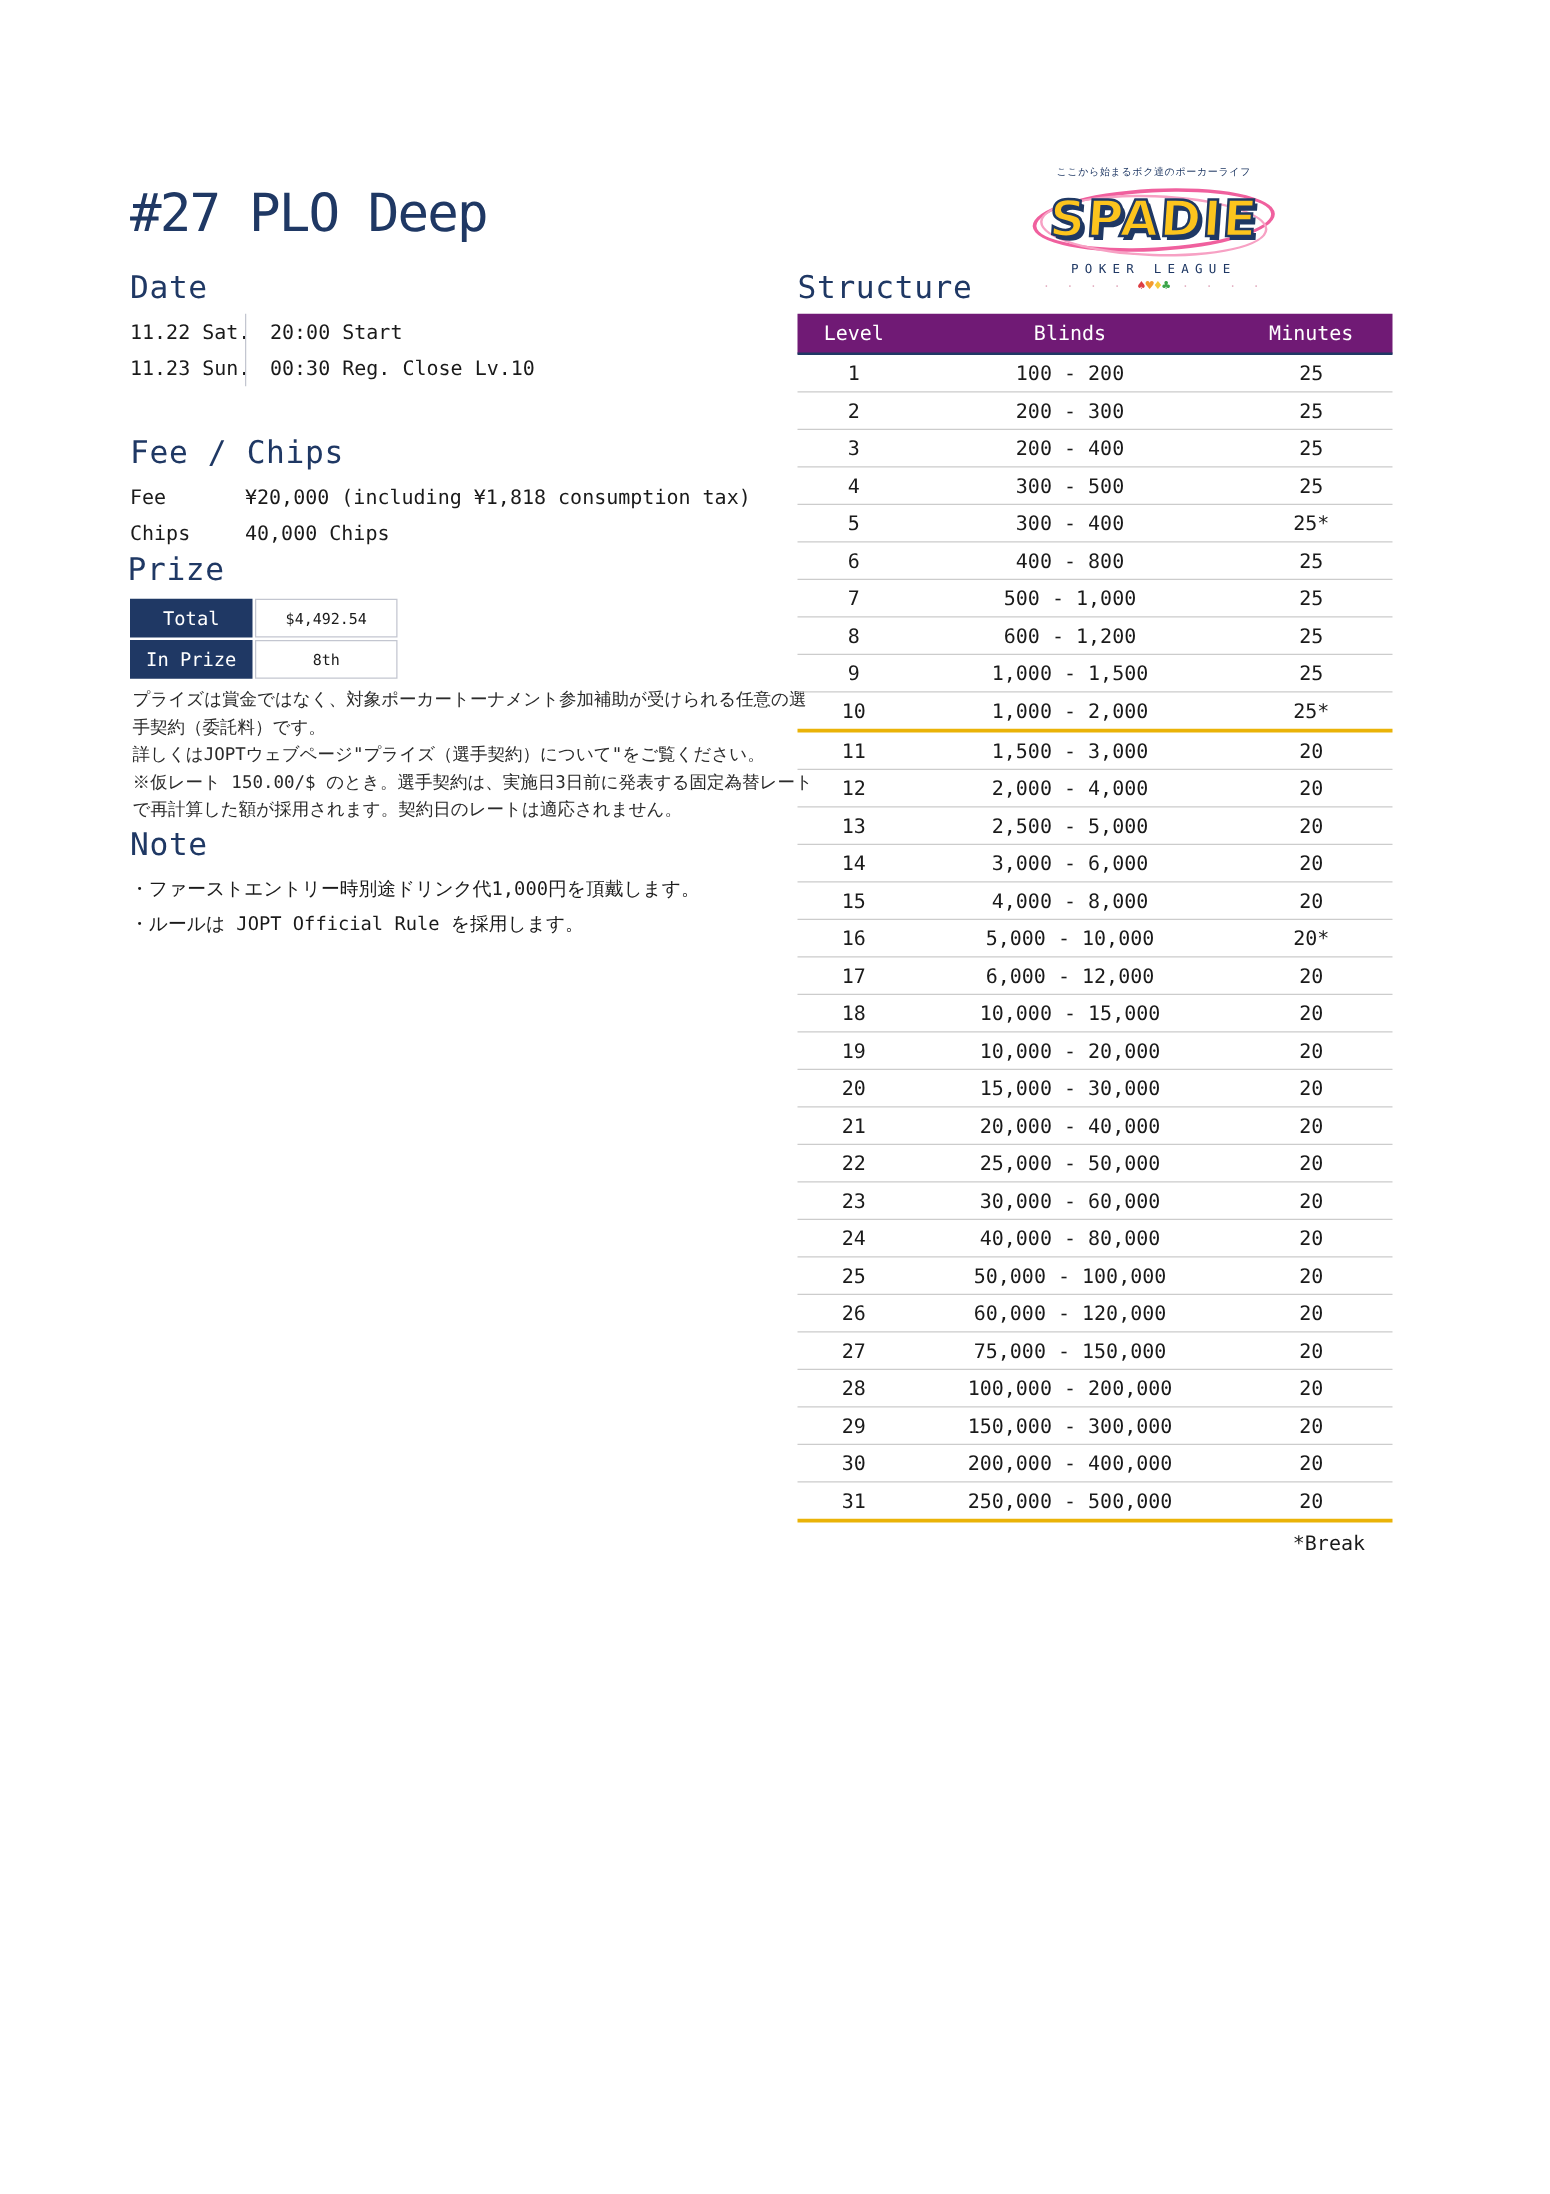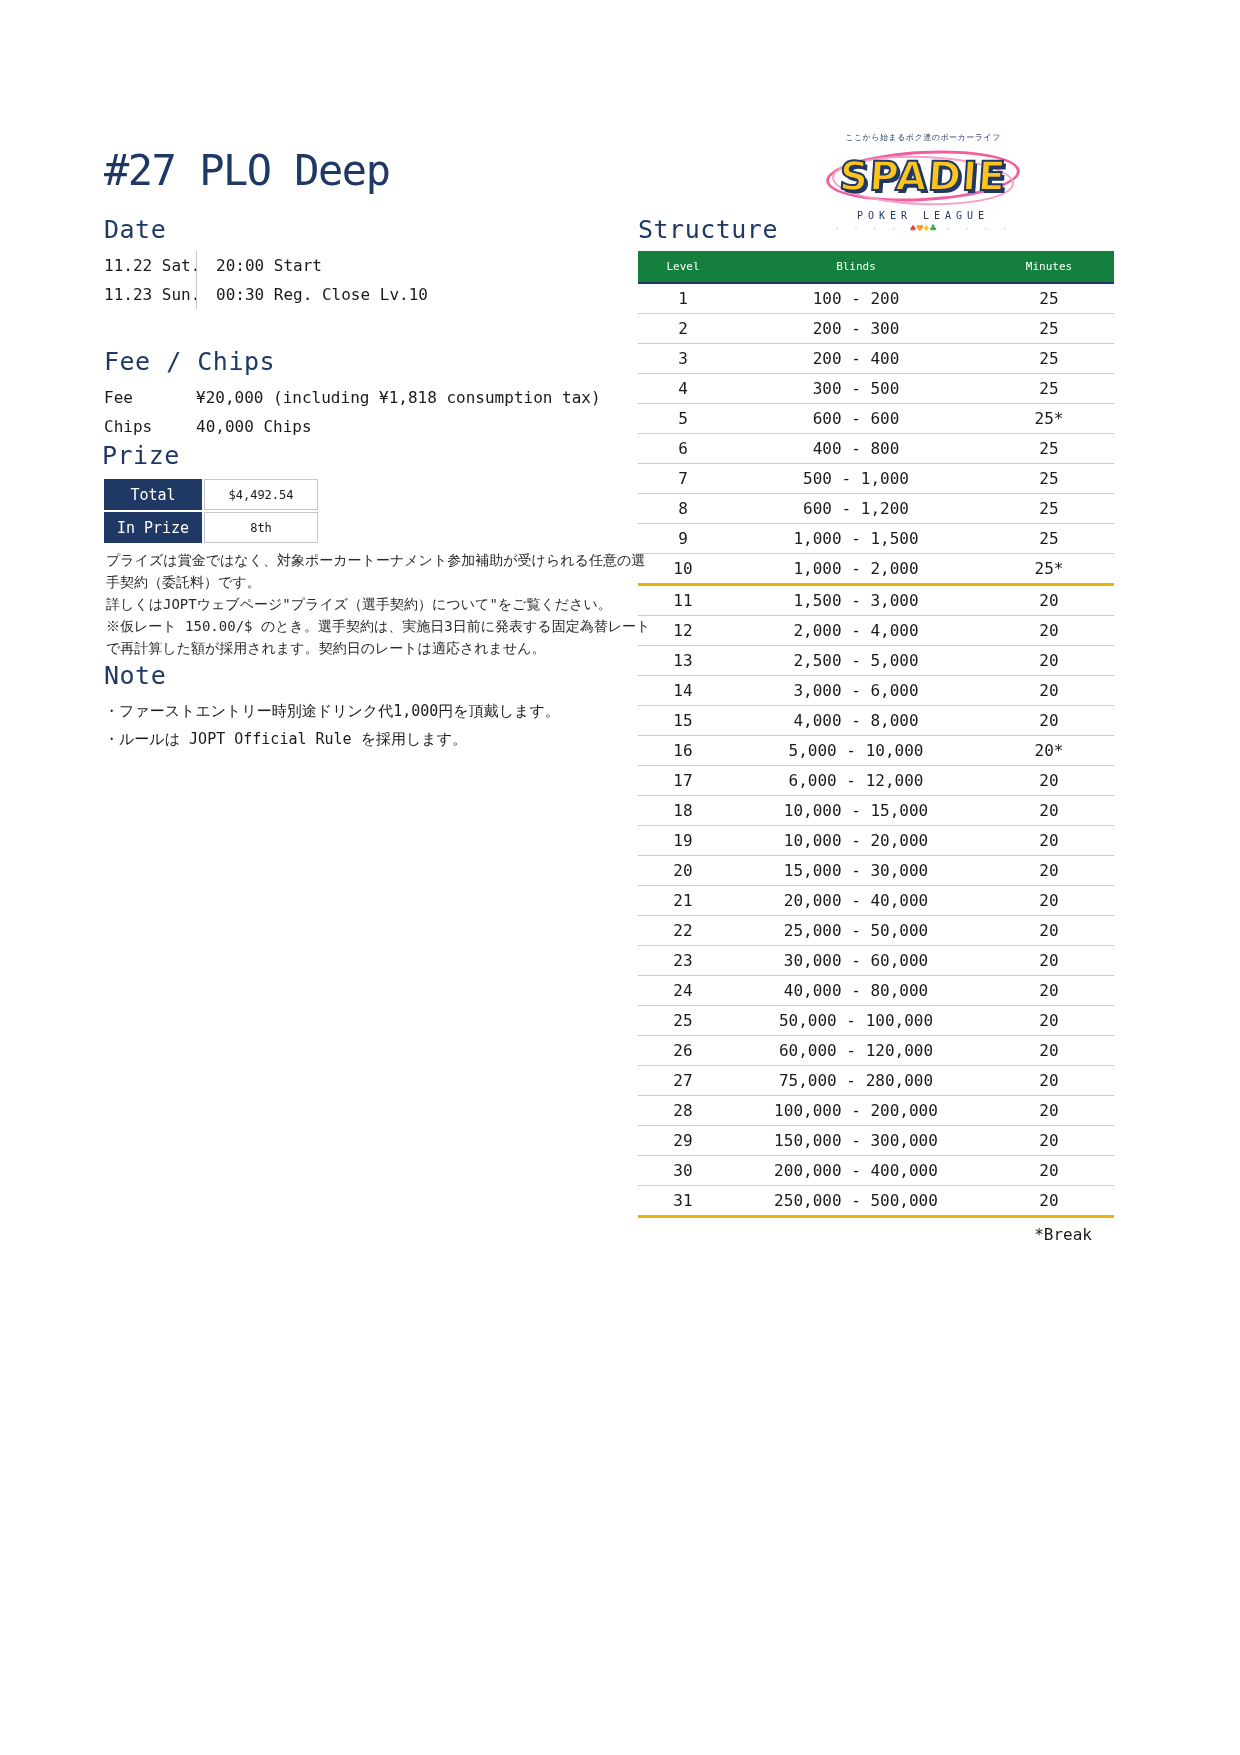--- a/index.html
+++ b/index.html
@@ -63,21 +63,21 @@
   .note-section { position:absolute; left:104px; top:662px; }
   .note-item { font-size:15px; line-height:28px; white-space:nowrap; }
 
   
   .structure-section { position:absolute; left:638px; top:216px; width:476px; }
   .structure-table { border-collapse:collapse; width:476px; table-layout:fixed; }
   .structure-table col.c-level { width:90px; }
   .structure-table col.c-blinds { width:256px; }
   .structure-table col.c-minutes { width:130px; }
   .structure-table thead th {
-    background:#15803d; color:#ffffff; font-weight:500; font-size:11px;
+    background:#701a75; color:#ffffff; font-weight:500; font-size:16px;
     height:29px; text-align:center; border-bottom:2px solid #1F3864;
   }
   .structure-table tbody td {
     height:27px; font-size:16px; text-align:center;
     border-bottom:1px solid #cccccc; white-space:nowrap;
   }
   .structure-table tbody tr.sep td { border-bottom:3px solid #eab308; }
   .break-note { text-align:right; padding-right:22px; font-size:16px; margin-top:7px; color:#1a1a1a; }
 </style>
 </head>
@@ -187,21 +187,21 @@
             <td>200 - 400</td>
             <td>25</td>
           </tr>
           <tr>
             <td>4</td>
             <td>300 - 500</td>
             <td>25</td>
           </tr>
           <tr>
             <td>5</td>
-            <td>600 - 600</td>
+            <td>300 - 400</td>
             <td>25*</td>
           </tr>
           <tr>
             <td>6</td>
             <td>400 - 800</td>
             <td>25</td>
           </tr>
           <tr>
             <td>7</td>
             <td>500 - 1,000</td>
@@ -297,21 +297,21 @@
             <td>50,000 - 100,000</td>
             <td>20</td>
           </tr>
           <tr>
             <td>26</td>
             <td>60,000 - 120,000</td>
             <td>20</td>
           </tr>
           <tr>
             <td>27</td>
-            <td>75,000 - 280,000</td>
+            <td>75,000 - 150,000</td>
             <td>20</td>
           </tr>
           <tr>
             <td>28</td>
             <td>100,000 - 200,000</td>
             <td>20</td>
           </tr>
           <tr>
             <td>29</td>
             <td>150,000 - 300,000</td>

